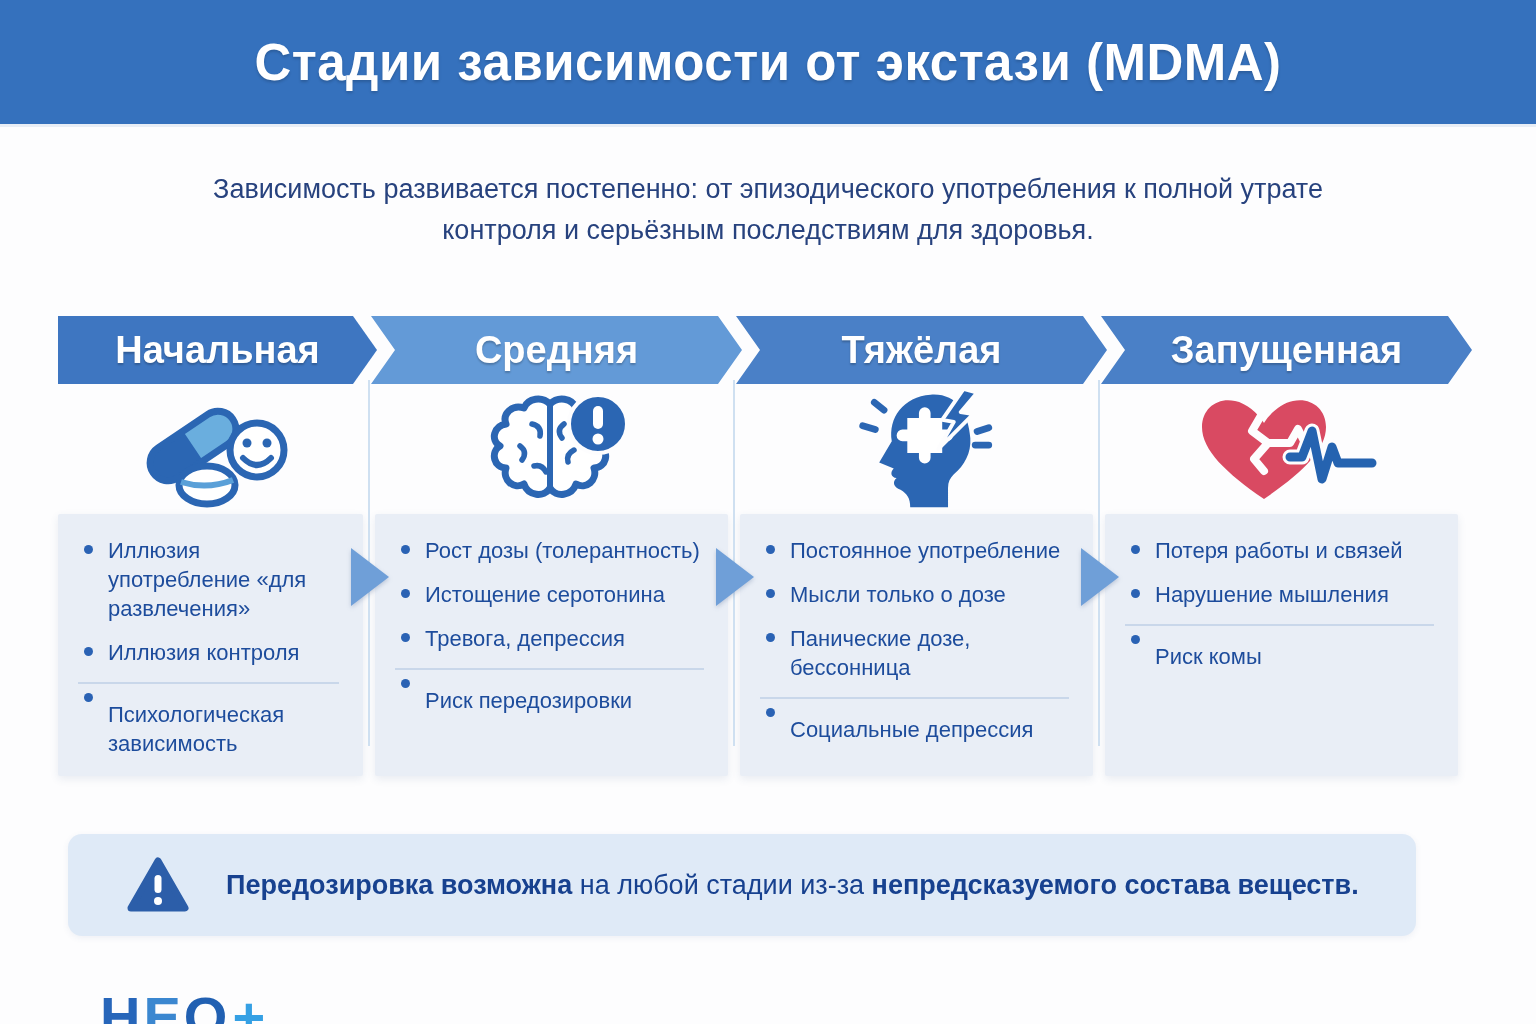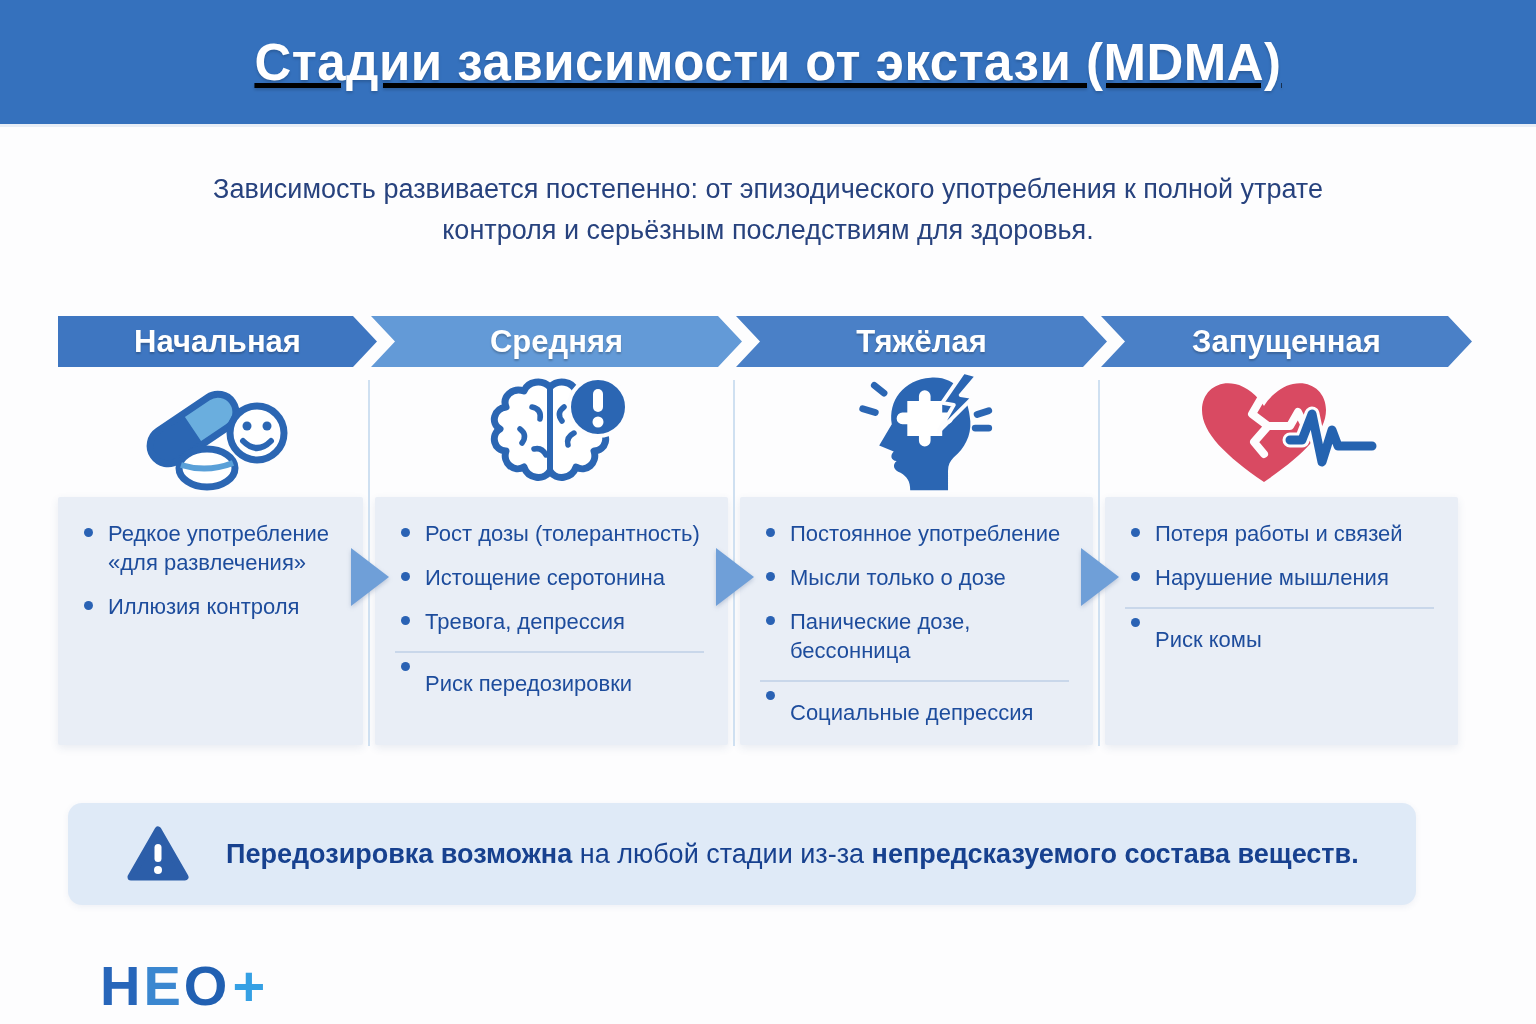--- a/index.html
+++ b/index.html
@@ -25,38 +25,37 @@
   html,body{margin:0;padding:0;}
   body{
     width:1536px;height:1024px;overflow:hidden;background:#fdfdfe;
     font-family:"Liberation Sans","DejaVu Sans",sans-serif;
   }
   
   .header{
     height:127px;background:var(--header_blue);
     display:flex;align-items:center;justify-content:center;
     border-bottom:3px solid #e8eef6;
-    text-decoration:underline;
   }
   .header .title{
     color:#fff;font-size:51px;font-weight:bold;letter-spacing:.5px;
     text-shadow:0 2px 3px rgba(0,0,0,.18);
   }
   
   .intro{
     margin-top:42px;text-align:center;color:var(--intro_text);
     font-size:27px;line-height:1.5;
   }
   .intro span{display:block;}
   
   .strip{position:relative;margin:66px 0 0 58px;width:1400px;}
   .banners,.cols{display:grid;grid-template-columns:305px 1fr 1fr 1fr;gap:12px;}
   .banner{
-    height:51px;display:flex;align-items:center;justify-content:center;
-    color:#fff;font-size:31px;font-weight:bold;
+    height:68px;display:flex;align-items:center;justify-content:center;
+    color:#fff;font-size:38px;font-weight:bold;
     text-shadow:0 2px 2px rgba(0,0,0,.22);
     position:relative;
   }
   .banner.first{
     width:calc(100% + 14px);
     background:var(--stage1_blue);
     clip-path:polygon(0 0,calc(100% - 24px) 0,100% 50%,calc(100% - 24px) 100%,0 100%);
   }
   .banner.mid,.banner.last{
     margin-left:-4px;width:calc(100% + 18px);
@@ -184,22 +183,23 @@
         <path d="M82 54 L104 54 L112 40 L122 60" stroke="#fdfdfe" stroke-width="8" fill="none" stroke-linecap="round" stroke-linejoin="round"></path>
         <path d="M104 68 L116 68 L126 42 L136 90 L146 58 L152 74 L186 74" stroke="#fdfdfe" stroke-width="15" fill="none" stroke-linecap="round" stroke-linejoin="round"></path>
         <path d="M104 68 L116 68 L126 42 L136 90 L146 58 L152 74 L186 74" stroke="#2563b0" stroke-width="9" fill="none" stroke-linecap="round" stroke-linejoin="round"></path>
       </svg>
     </div>
   </div>
 
   <div class="cols">
     <div class="box">
       <ul>
-        <li>Редкое употребление «для развлечения»</li>
+        <li>Иллюзия употребление «для развлечения»</li>
         <li>Иллюзия контроля</li>
+        <li class="sep">Психологическая зависимость</li>
       </ul>
     </div>
     <div class="box">
       <ul>
         <li>Рост дозы (толерантность)</li>
         <li>Истощение серотонина</li>
         <li>Тревога, депрессия</li>
         <li class="sep">Риск передозировки</li>
       </ul>
     </div>

